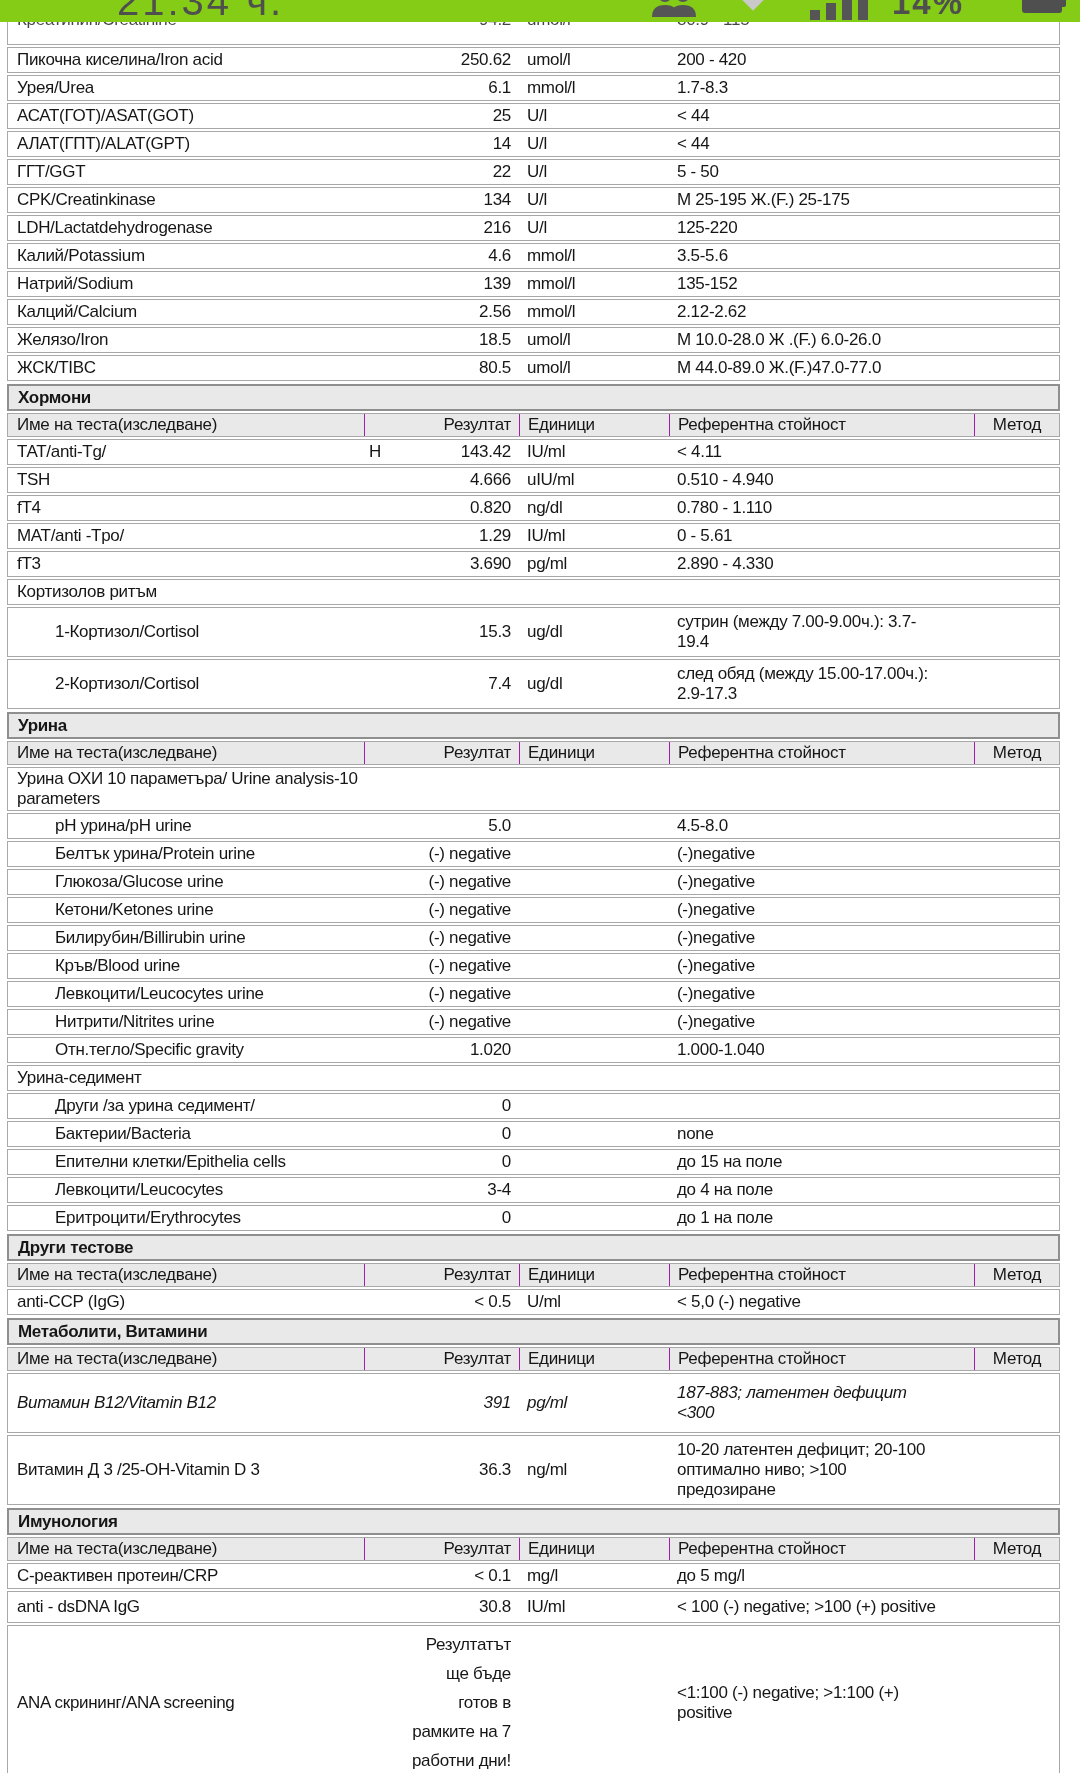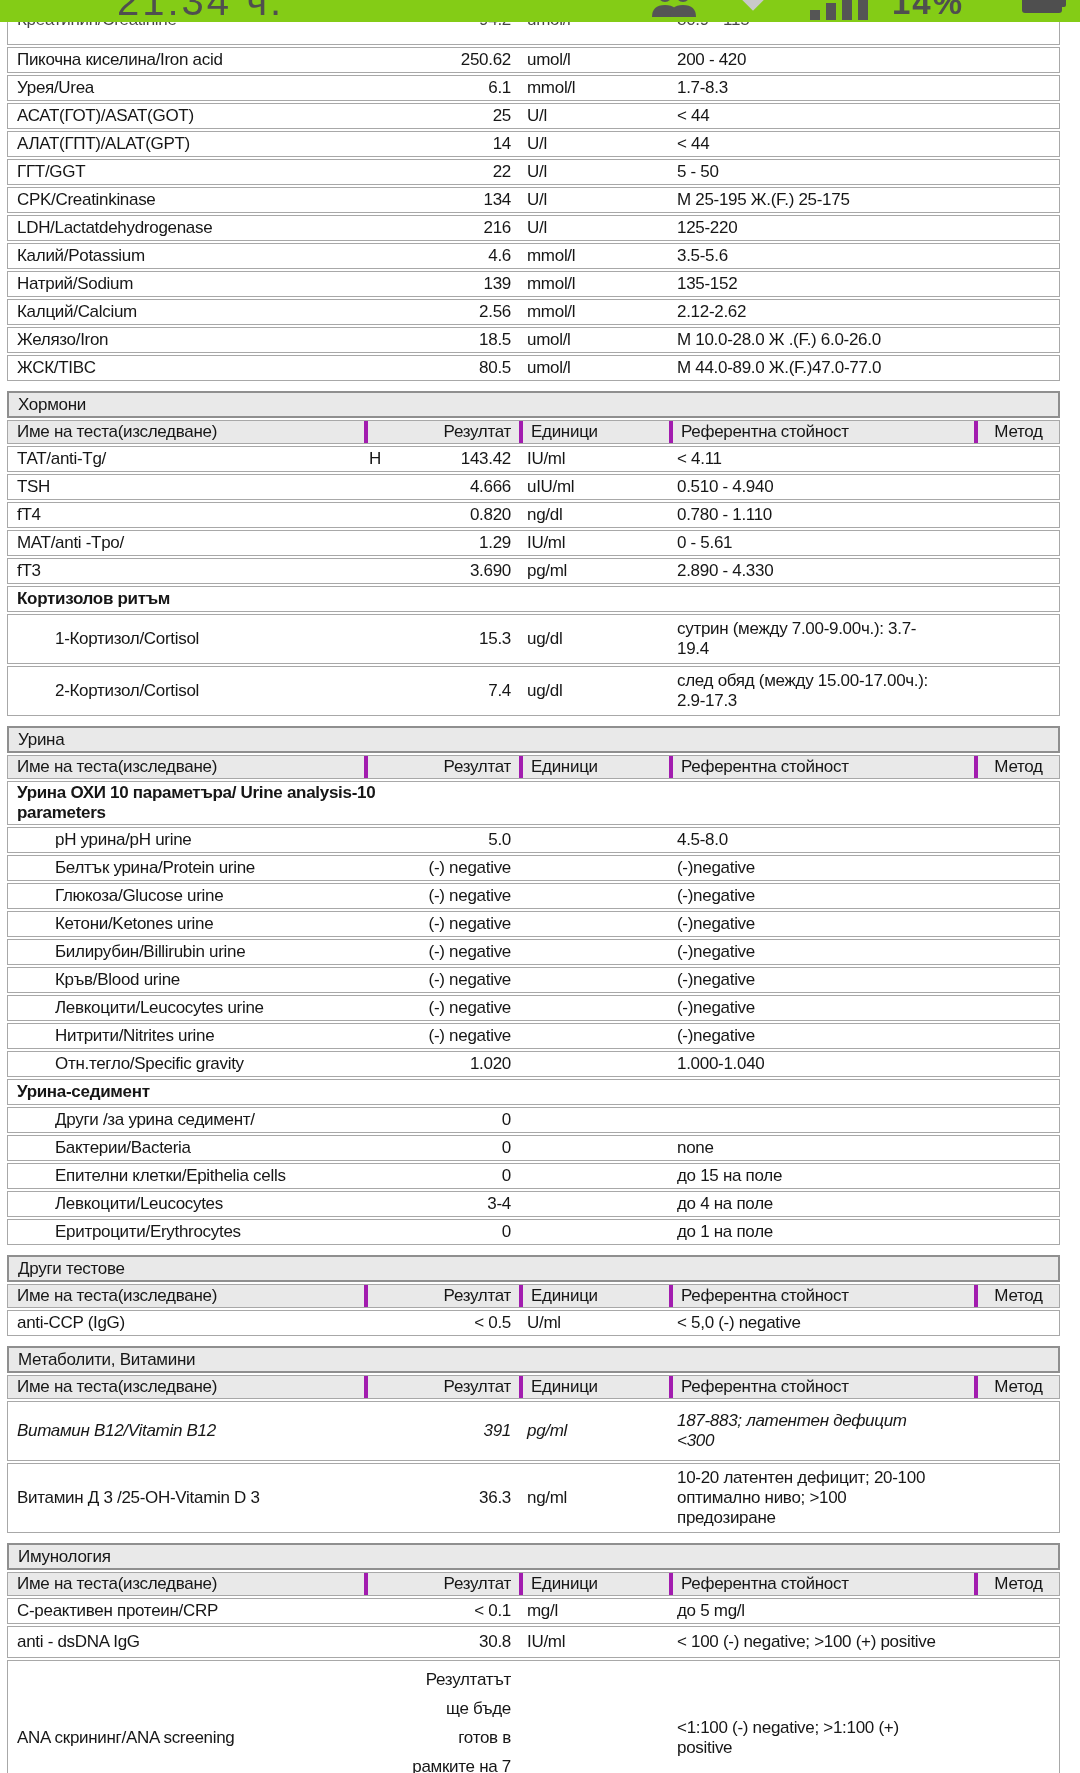--- a/index.html
+++ b/index.html
@@ -14,27 +14,27 @@
   .sb .ic{position:absolute;}
   .diamond{width:18px;height:18px;background:#c9c9c9;transform:rotate(45deg);}
   .pct{font-size:33px;font-weight:700;color:#4f4f4f;letter-spacing:2px;}
   .batt{width:40px;height:22px;background:#4f4f4f;border-radius:3px;}
   .batt:after{content:"";position:absolute;right:-4px;top:7px;width:4px;height:9px;background:#4f4f4f;border-radius:0 2px 2px 0;}
   
   .tbl{width:1053px;margin-left:7px;}
   .row{display:flex;align-items:center;min-height:22px;border:1px solid #a8a8a8;margin-top:2px;background:#fff;padding:1px 0;line-height:20px;}
   .cliprow{height:12px;overflow:hidden;border-top:none;margin-top:0;align-items:flex-start;padding:0;}
   .ci{display:flex;width:100%;margin-top:-12px;opacity:.8;}
-  .sec{background:#e9e9e9;border:2px solid #8f8f8f;font-weight:normal;padding-left:9px;margin-top:10px;min-height:21px;}
+  .sec{background:#e9e9e9;border:2px solid #8f8f8f;font-weight:bold;padding-left:9px;margin-top:3px;min-height:21px;}
   .hdr{background:#e9e9e9;padding:0;justify-content:space-between;}
-  .hdr span{border-left:4px solid #a21caf;align-self:stretch;display:flex;align-items:center;}
+  .hdr span{border-left:1px solid #a21caf;align-self:stretch;display:flex;align-items:center;}
   .hdr span:first-child{border-left:none;}
   .hdr .cm{justify-content:center;padding-left:0;}
   .sub{padding-left:9px;}
-  .subtxt{max-width:372px;display:inline-block;font-weight:bold;}
+  .subtxt{max-width:372px;display:inline-block;}
   .cn{flex:0 0 356px;padding-left:9px;box-sizing:border-box;}
   .cn.ind{padding-left:47px;}
   .cr{flex:0 0 155px;display:flex;justify-content:flex-end;padding-right:8px;box-sizing:border-box;text-align:right;}
   .flag{margin-right:auto;padding-left:5px;text-align:left;}
   .cu{flex:0 0 150px;padding-left:8px;box-sizing:border-box;}
   .cf{flex:0 0 305px;padding-left:8px;box-sizing:border-box;}
   .cm{flex:1 1 auto;}
   .rt{display:inline-block;max-width:310px;}
   .narrow .rt{max-width:262px;}
   .p4{padding-top:4px;padding-bottom:4px;}

